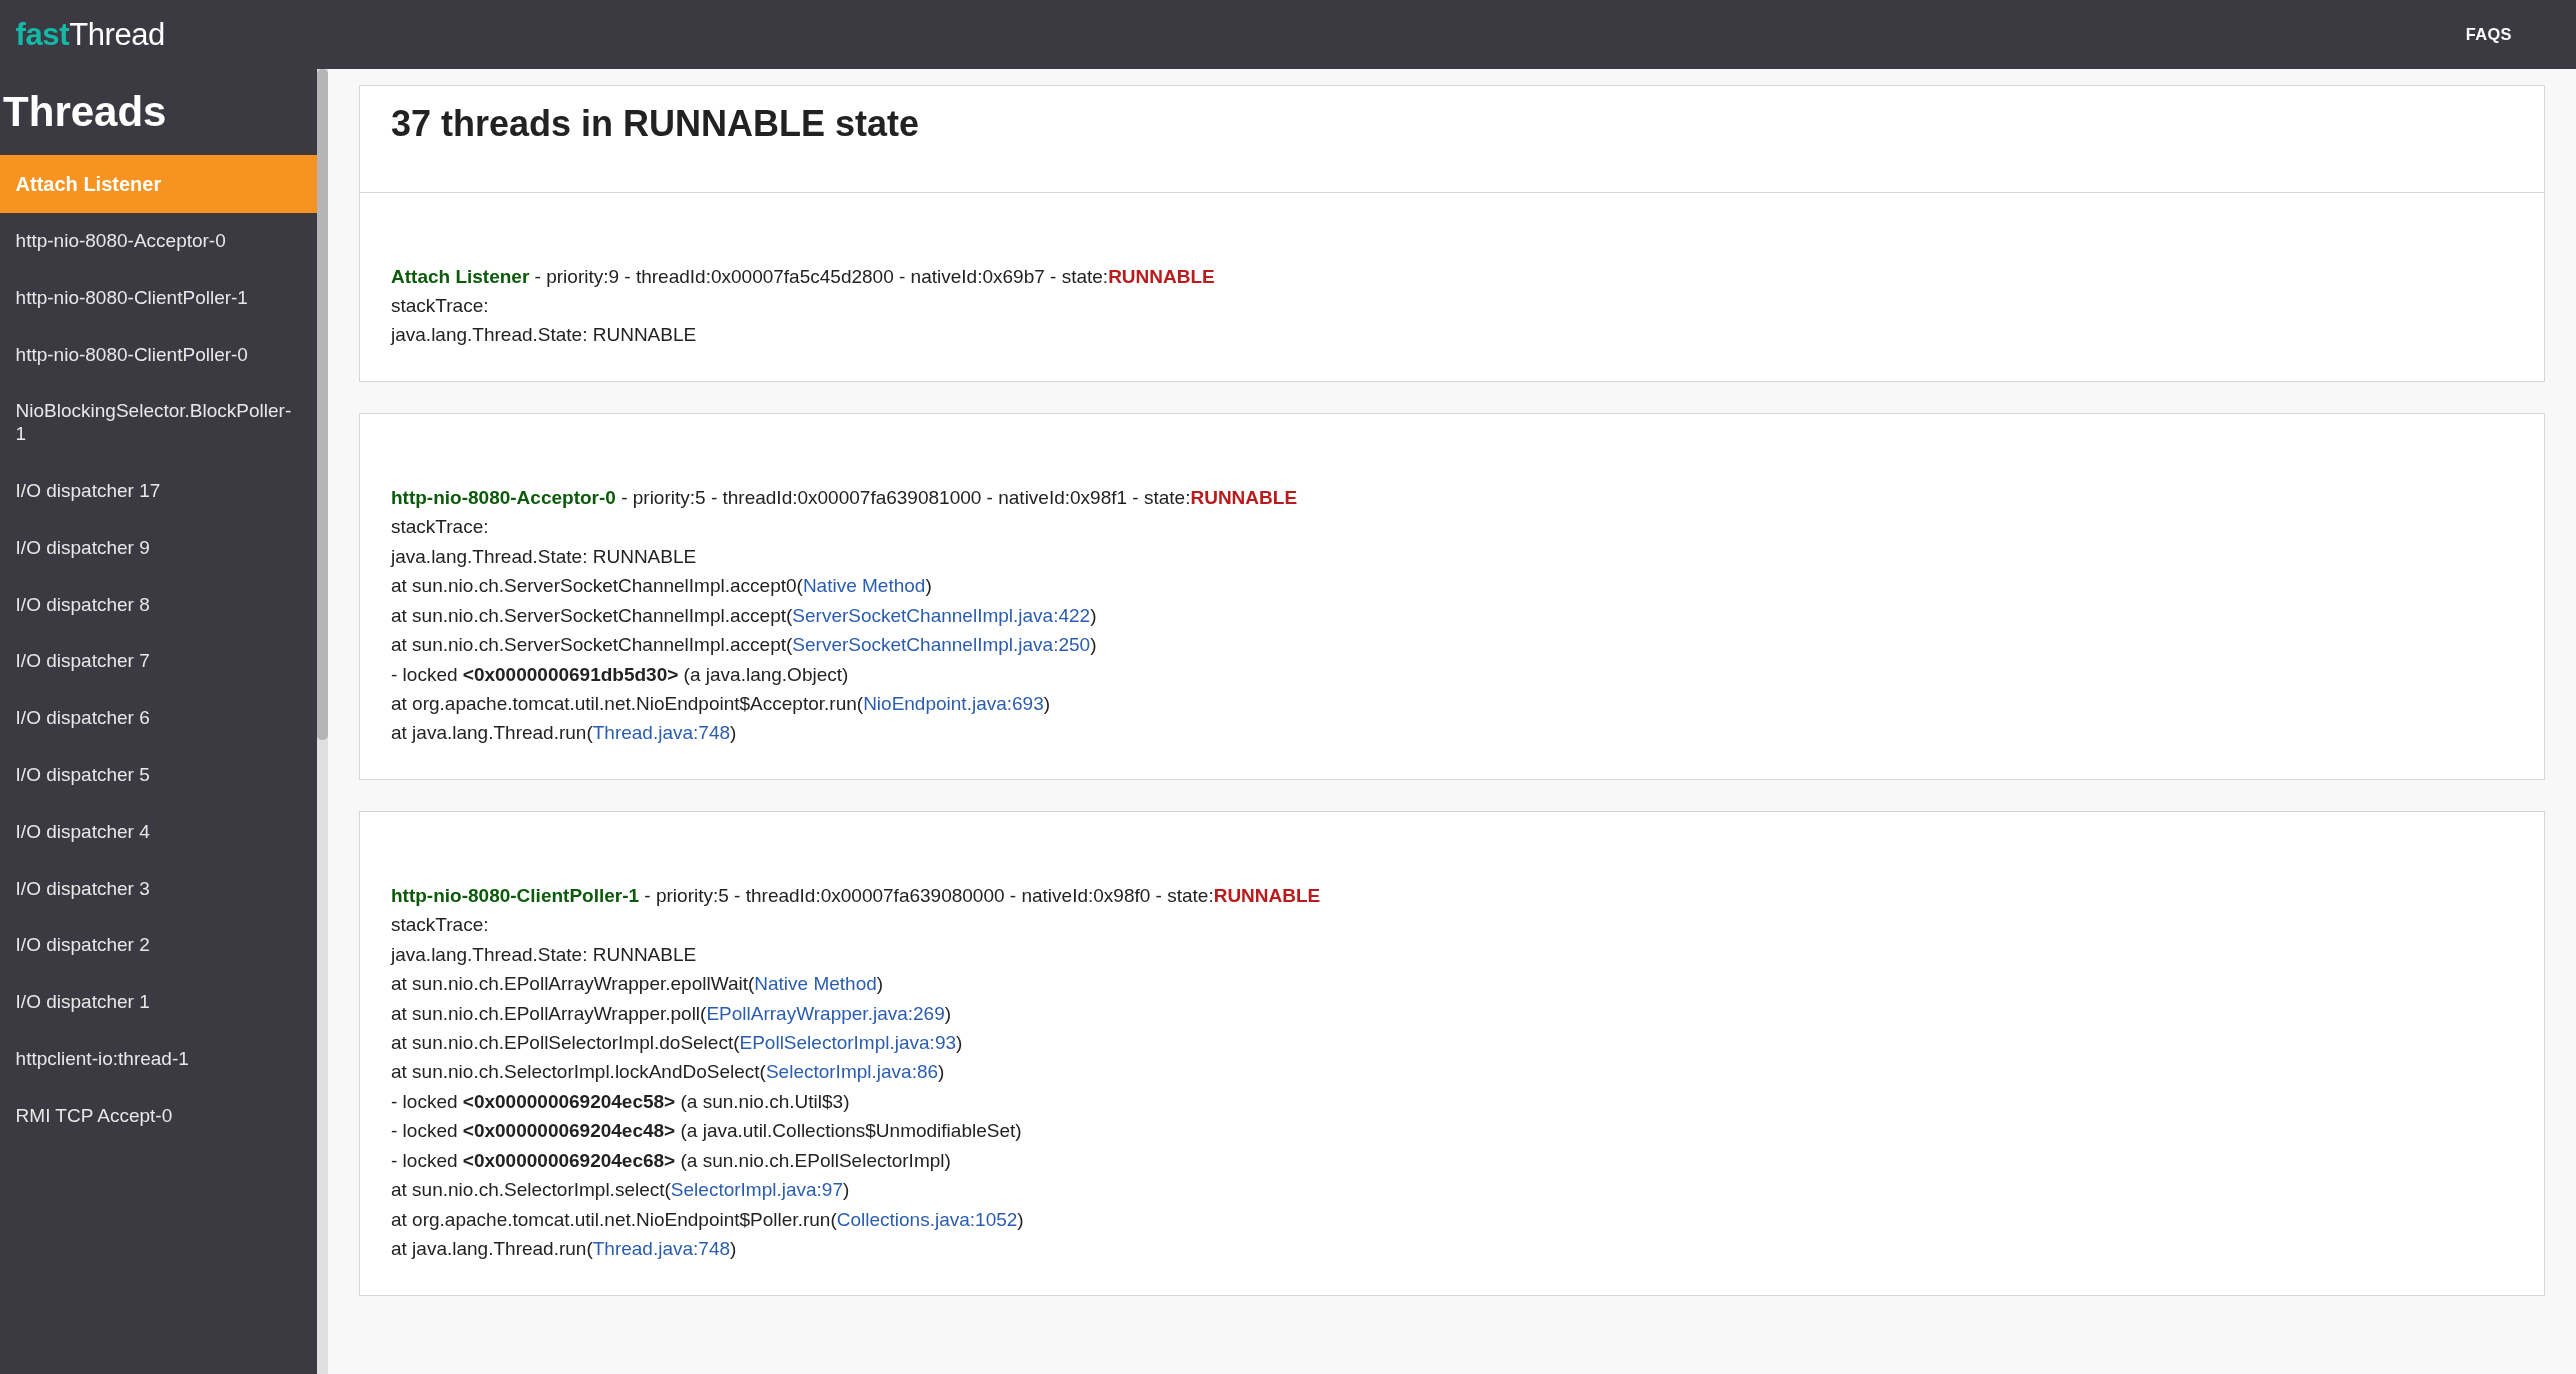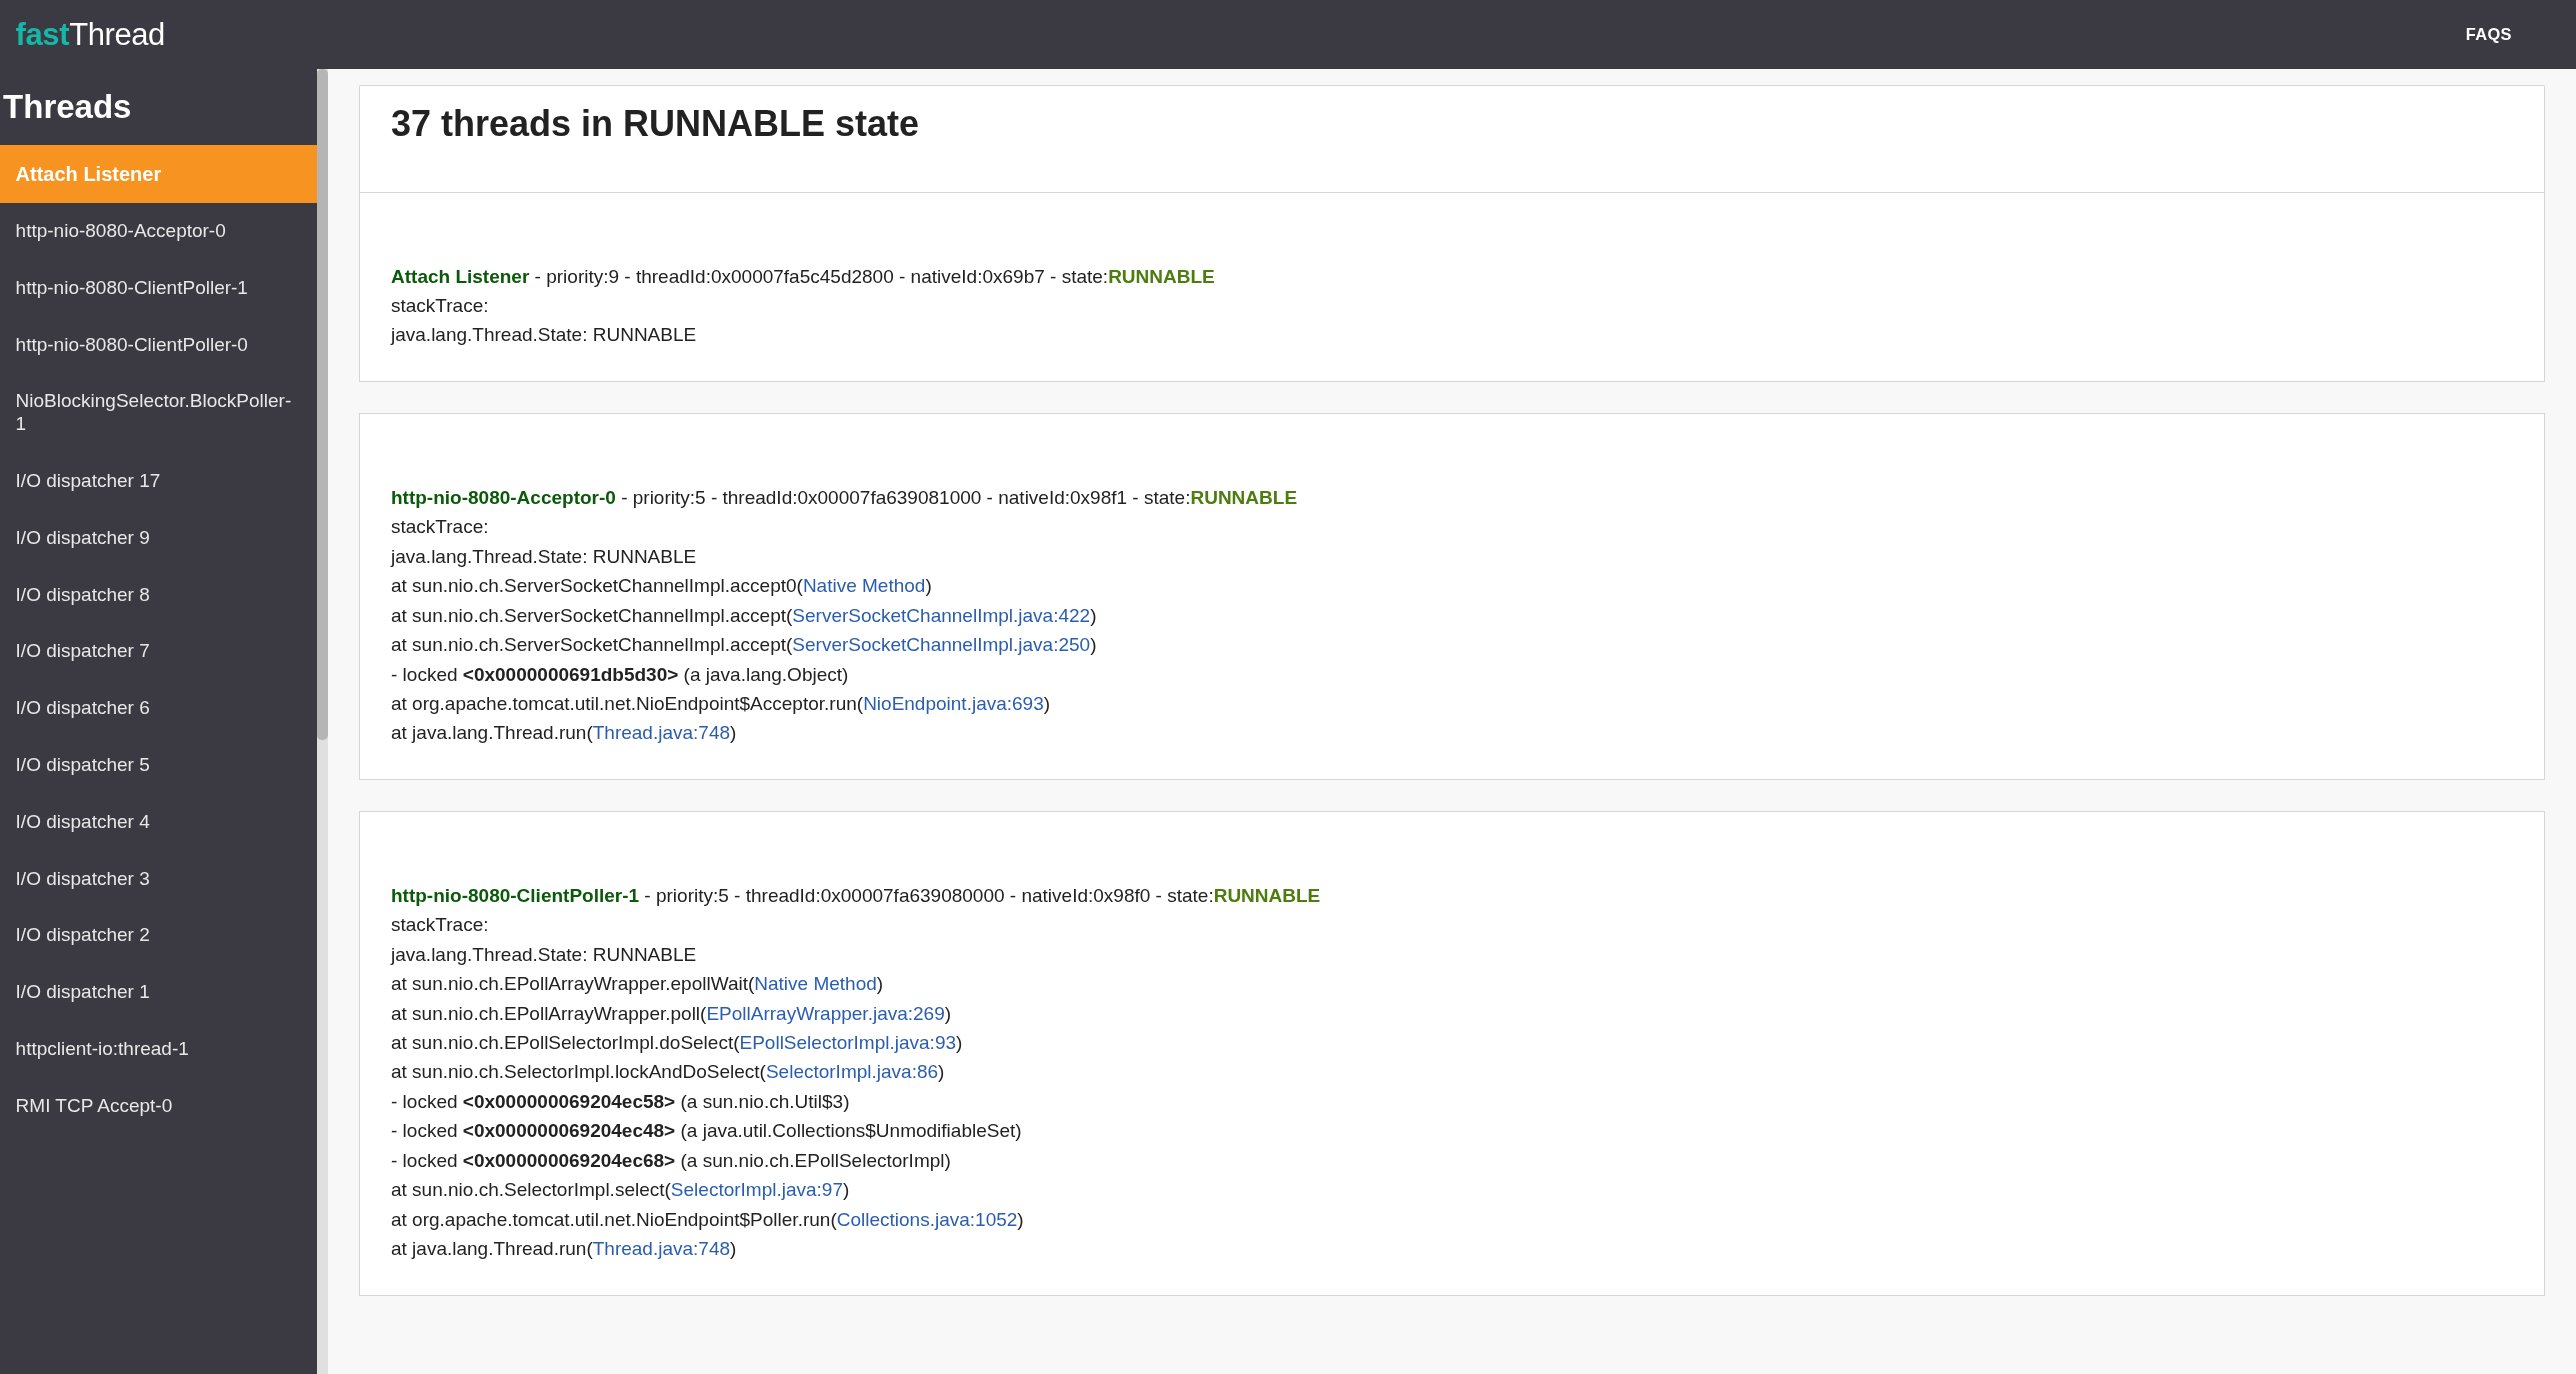--- a/index.html
+++ b/index.html
@@ -8,32 +8,32 @@
   .navbar { background:#3b3a43; color:#fff; height:69px; display:flex; align-items:center; padding:0 22px 0 15.6px; justify-content:space-between; }
   .brand { font-size:31px; font-weight:700; letter-spacing:-0.4px; }
   .brand .fast { color:#14b8a6; font-weight:700; }
   .brand .thread { color:#fff; font-weight:400; }
   .navlinks { display:flex; gap:36px; align-items:center;flex-direction:column; }
   .navlinks a { color:#fff; font-weight:700; font-size:16.4px; text-decoration:none; letter-spacing:0.4px; }
   .navlinks a.gceasy { color:#3fbfbf; }
   
   .main { display:flex; height:calc(100% - 69px); }
   .sidebar { width:317px; background:#3b3a43; color:#fff; overflow-y:auto; position:relative; flex-shrink:0; }
-  .sidebar h2 { font-size:33px; font-weight:700; padding:19px 3.1px 19px 3.1px; color:#fff; }
+  .sidebar h2 { font-size:42px; font-weight:700; padding:19px 3.1px 19px 3.1px; color:#fff; }
   .sidebar-item { padding:17px 15.6px; font-size:19px; color:#e8e8e8; cursor:pointer; line-height:1.2; }
   .sidebar-item.active { background:#f79421; color:#fff; font-weight:700; font-size:20px; }
   .content-wrap { flex:1; background:#f8f8f8; overflow:auto; position:relative; }
   .scroll-track { position:absolute; left:0; top:0; width:11px; height:100%; background:#e0e0e0; }
   .scroll-thumb { position:absolute; left:0; top:0; width:11px; height:671px; background:#b5b5b5; border-radius:4.7px; }
   .content { padding:15.6px 31px 31px 31px; margin-left:11px; }
   .page-title { font-size:36px; font-weight:800; color:#222; padding:17px 31px 47px 31px; background:#fff; border:0.8px solid #d6d6d6; border-bottom:none; margin-bottom:0; border-top-left-radius:1.6px; border-top-right-radius:1.6px; }
   .panel { margin:0 0 31px 0; border:0.8px solid #d6d6d6; background:#fff; padding:69px 31px 31px 31px; font-size:19px; line-height:1.55; color:#222; }
   .panel:first-of-type { margin-top:0; }
   .thread-name { color:#0a5a0a; font-weight:700; }
-  .state { color:#4d7c0f; font-weight:700; }
+  .state { color:#b91c1c; font-weight:700; }
   .link { color:#2a5db0; }
   .locked-id { font-weight:700; }
   .dash { color:#222; }
 </style>
 </head>
 <body>
 
 <div class="navbar">
   <div class="brand">
     <span class="fast">fast</span><span class="thread">Thread</span>

